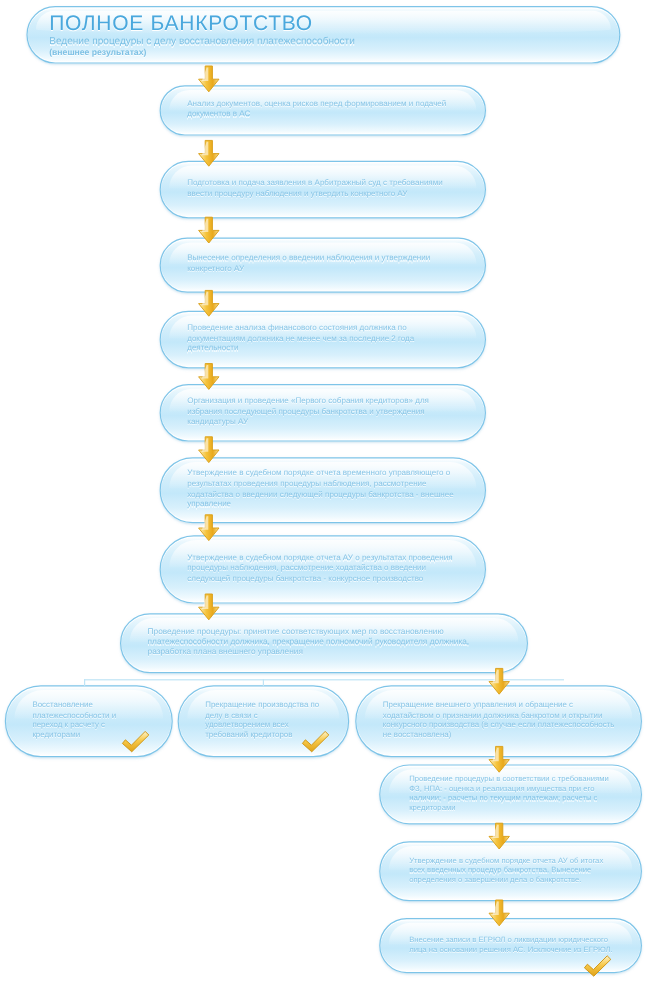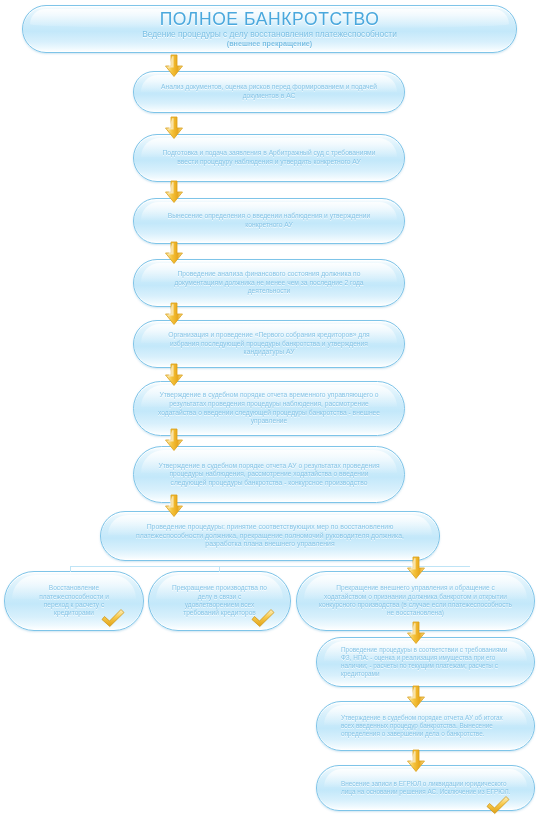--- a/index.html
+++ b/index.html
@@ -47,21 +47,21 @@
     left: 7px; right: 7px; top: 3px;
     height: 42%;
     border-radius: 999px 999px 60% 60% / 999px 999px 30% 30%;
     background: linear-gradient(to bottom, rgba(255,255,255,0.85), rgba(255,255,255,0.05));
     pointer-events: none;
   }
   .node .txt {
     position: relative;
     z-index: 2;
     width: 100%;
-    text-align: center;
+    text-align: left;
     line-height: 1.28;
     color: #86c4e6;
     text-shadow: 0 1px 0 rgba(255,255,255,0.9);
   }
 
   
   #title-node {
     left: 22px;
     top: 5px;
     width: 495px;
@@ -153,21 +153,21 @@
     z-index: 1;
   }
 </style>
 </head>
 <body>
 
 <div class="node" id="title-node">
   <div class="txt">
     <div class="title-main">ПОЛНОЕ БАНКРОТСТВО</div>
     <div class="title-sub">Ведение процедуры с делу восстановления платежеспособности</div>
-    <div class="title-sub2">(внешнее прекращение)</div>
+    <div class="title-sub2">(внешнее результатах)</div>
   </div>
 </div>
 
 <div class="node main-node" id="n1">
   <div class="txt">Анализ документов, оценка рисков перед формированием и подачей документов в АС</div>
 </div>
 <div class="node main-node" id="n2">
   <div class="txt">Подготовка и подача заявления в Арбитражный суд с требованиями ввести процедуру наблюдения и утвердить конкретного АУ</div>
 </div>
 <div class="node main-node" id="n3">

